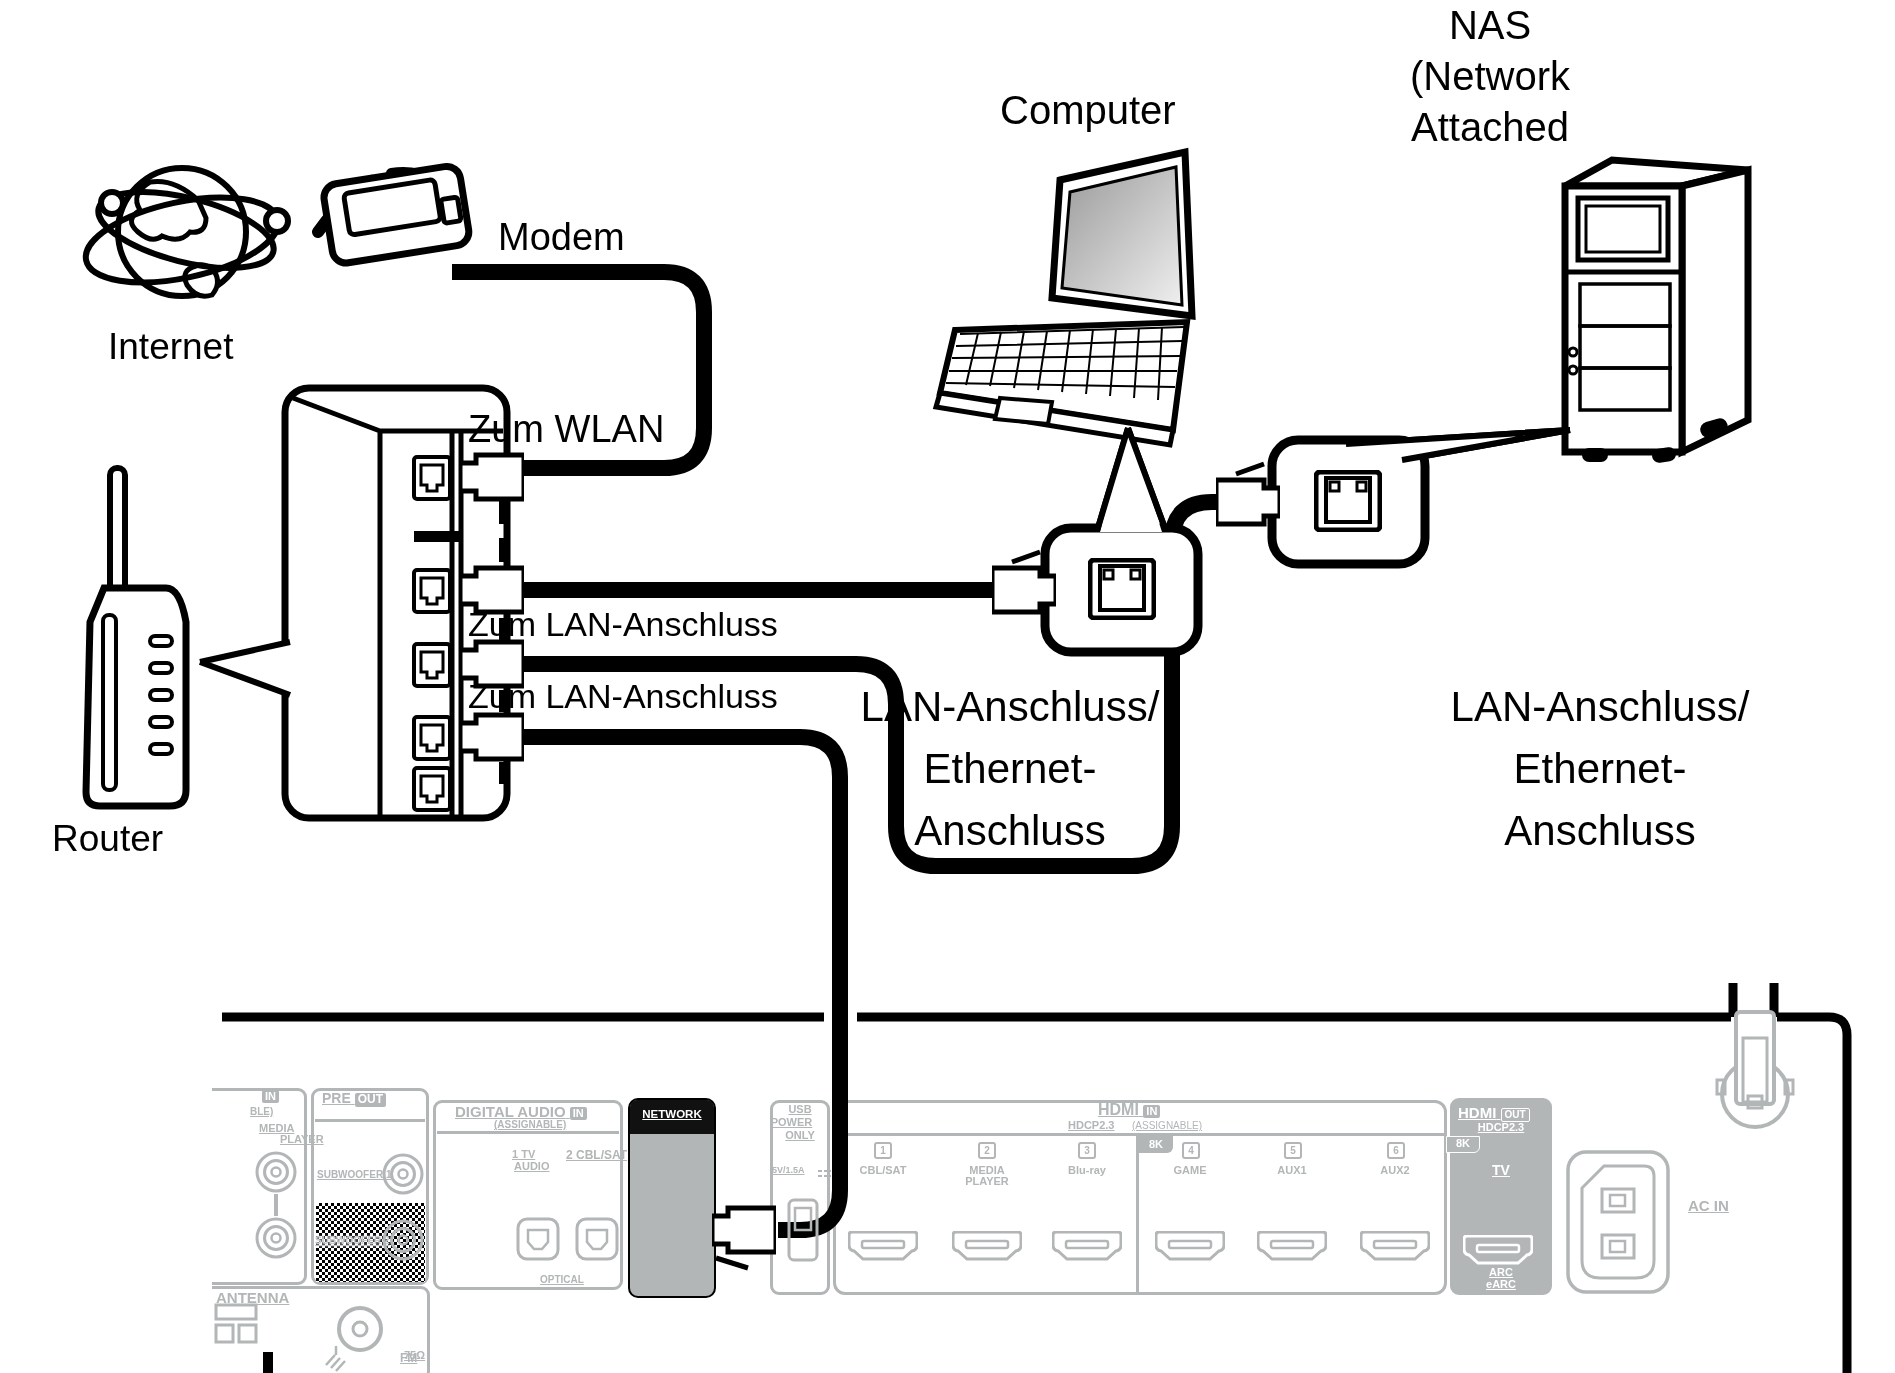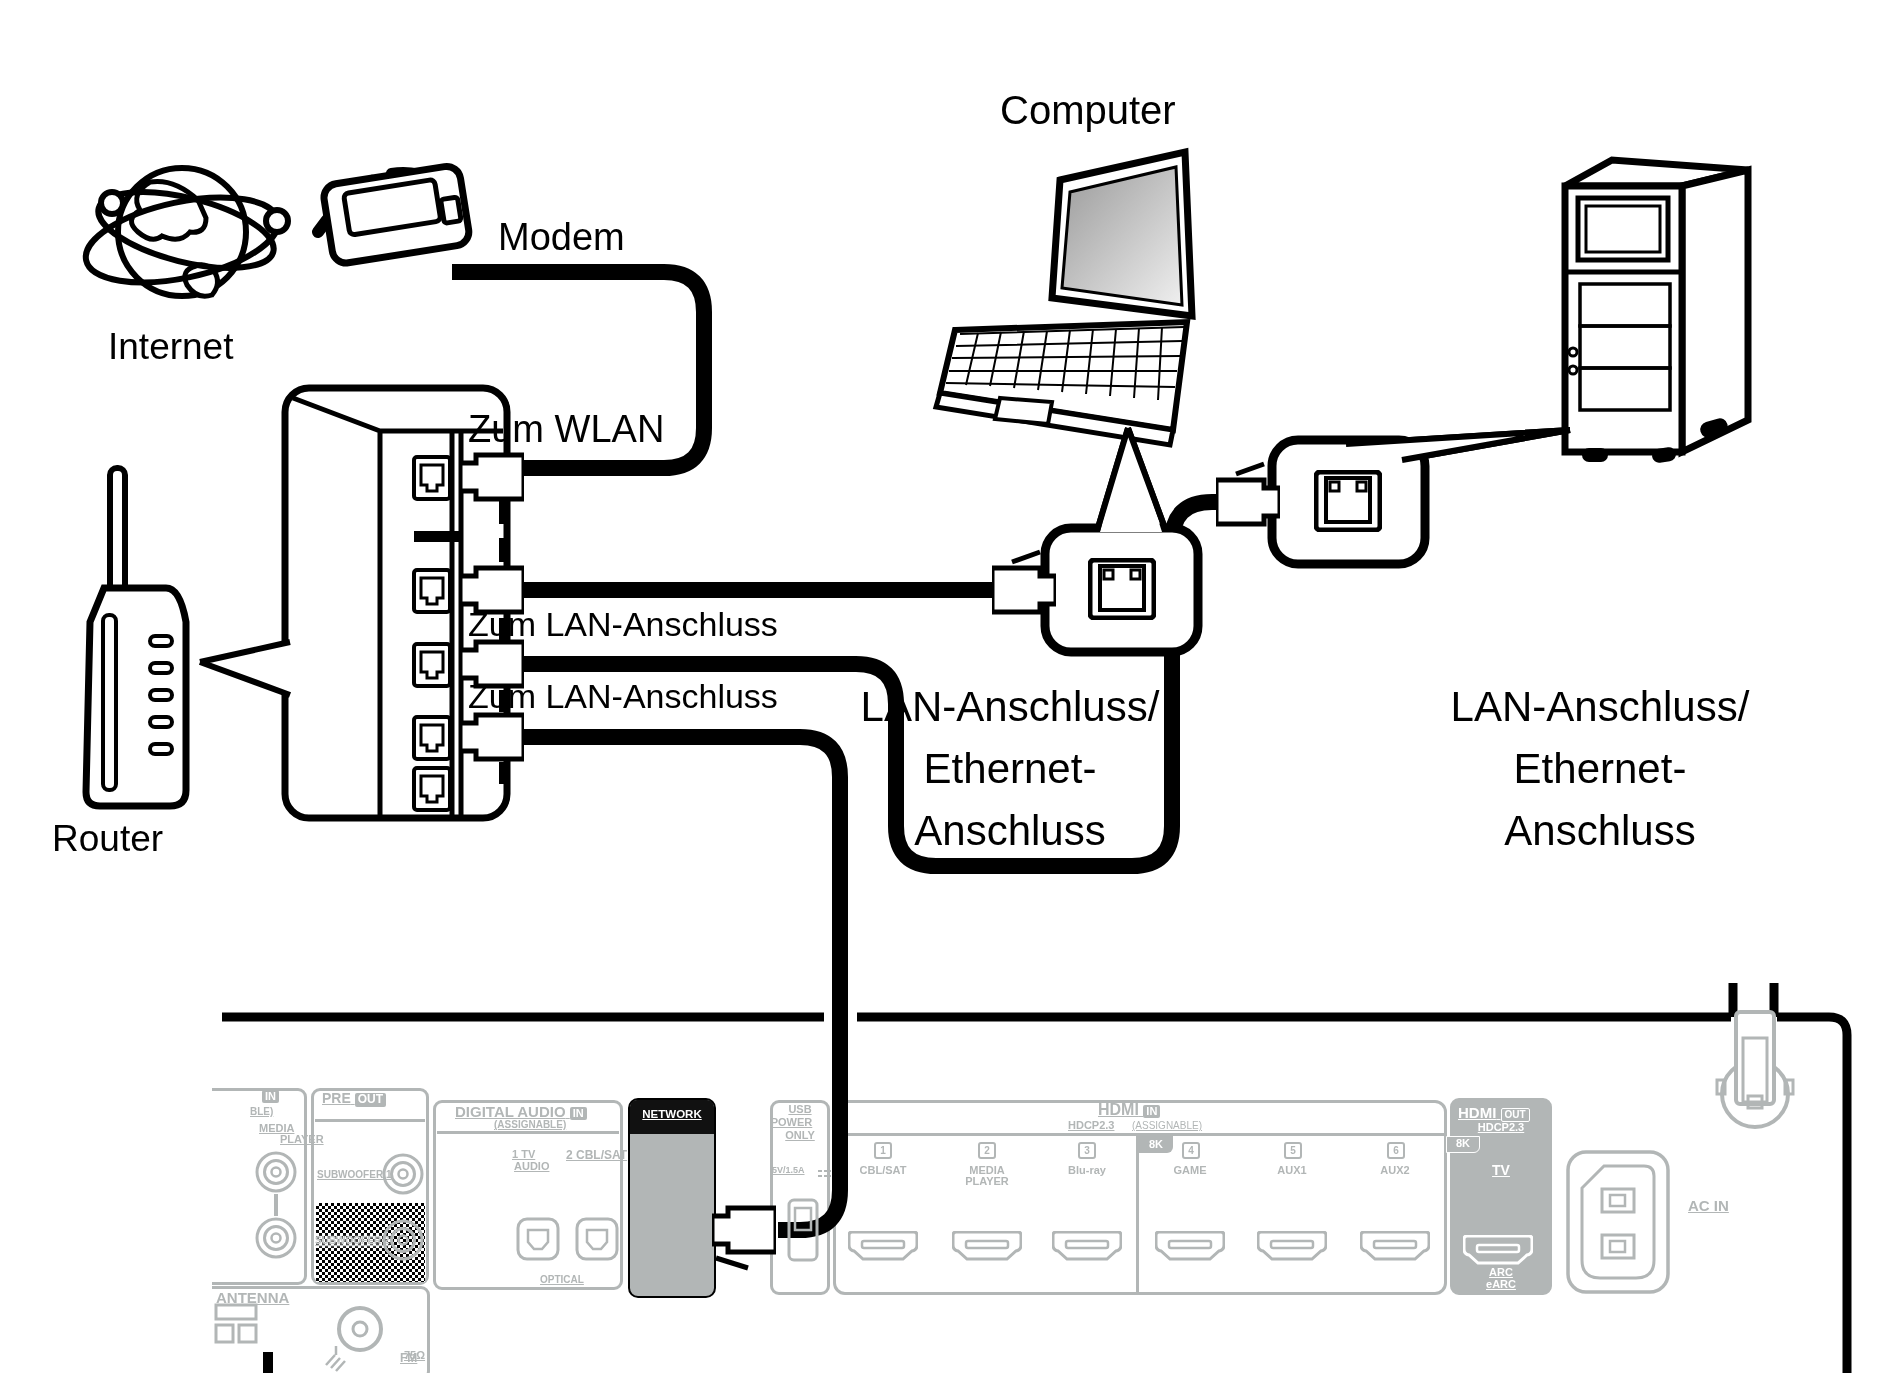--- a/index.html
+++ b/index.html
@@ -318,20 +318,22 @@
       <rect x="216" y="1325" width="17" height="17" fill="none" stroke="#b2b6b6" stroke-width="3"></rect>
       <rect x="239" y="1325" width="17" height="17" fill="none" stroke="#b2b6b6" stroke-width="3"></rect>
       <rect x="263" y="1352" width="10" height="21" fill="#000"></rect>
     </g>
   </svg>
 
   <div class="biglabel" style="left:108px;top:326px;font-size:37px;">Internet</div>
   <div class="biglabel" style="left:498px;top:216px;font-size:38px;">Modem</div>
   <div class="biglabel" style="left:1000px;top:88px;font-size:40px;">Computer</div>
   <div class="biglabel center" style="left:1330px;top:0px;width:320px;font-size:40px;line-height:51px;white-space:normal;">
+    <div>NAS</div>
+    <div>(Network Attached</div>
   </div>
   <div class="biglabel" style="left:52px;top:818px;font-size:37px;">Router</div>
   <div class="biglabel" style="left:468px;top:408px;font-size:38px;">Zum WLAN</div>
   <div class="biglabel" style="left:468px;top:605px;font-size:34px;">Zum LAN-Anschluss</div>
   <div class="biglabel" style="left:468px;top:677px;font-size:34px;">Zum LAN-Anschluss</div>
   <div class="biglabel center" style="left:855px;top:676px;width:310px;font-size:42px;line-height:62px;white-space:normal;">
     <div>LAN-Anschluss/</div>
     <div>Ethernet-</div>
     <div>Anschluss</div>
   </div>

